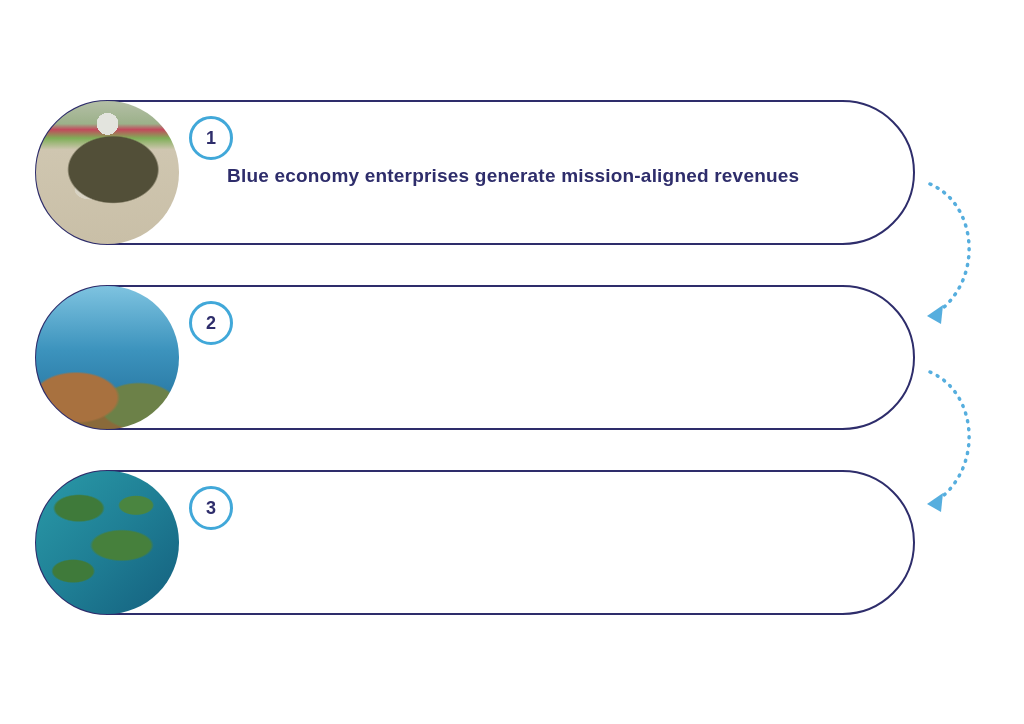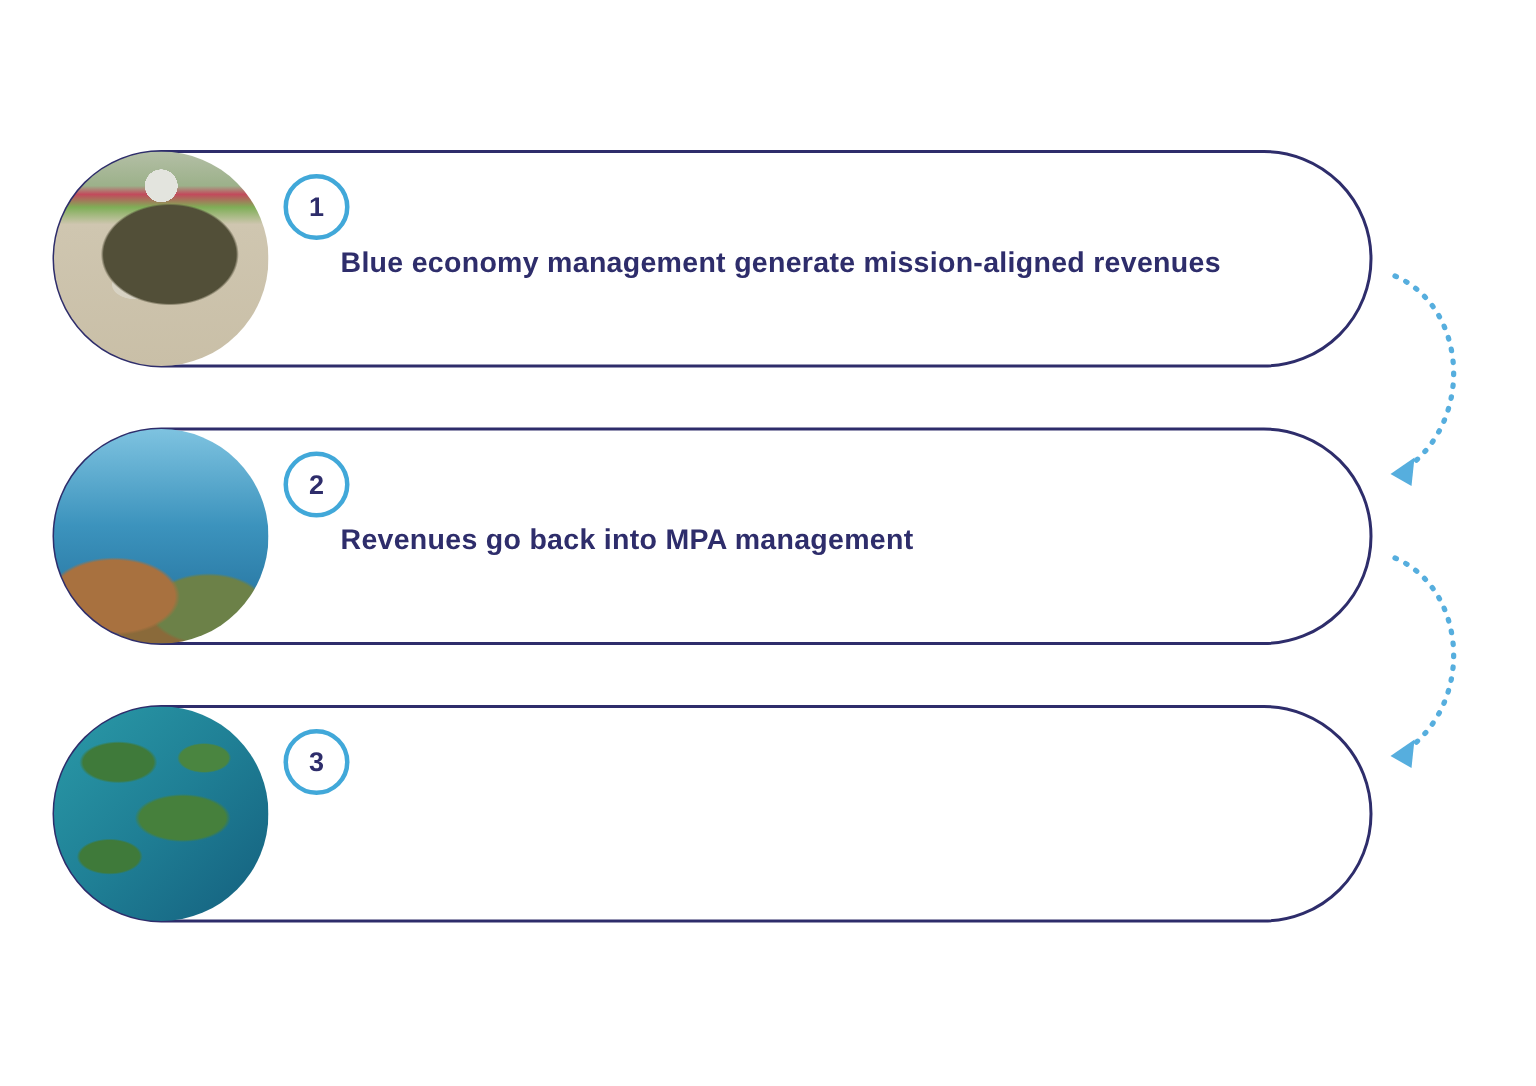--- a/index.html
+++ b/index.html
@@ -99,36 +99,35 @@
 </head>
 <body>
 
 <div class="canvas">
 
   <div class="step-card c1">
     <div class="photo fisherman"></div>
     <div class="num-badge">
       <span>1</span>
     </div>
-    <div class="step-label">Blue economy management generate mission-aligned revenues</div>
+    <div class="step-label">Blue economy enterprises generate mission-aligned revenues</div>
   </div>
 
   <div class="arrow-wrap a1">
     <svg width="70" height="150" viewBox="0 0 70 150">
       <path d="M 8 6 C 55 26, 62 100, 16 134" fill="none" stroke="#56aede" stroke-width="3.5" stroke-dasharray="1 7" stroke-linecap="round"></path>
       <polygon points="5,138 21,127 19,146" fill="#56aede"></polygon>
     </svg>
   </div>
 
   <div class="step-card c2">
     <div class="photo reef"></div>
     <div class="num-badge">
       <span>2</span>
     </div>
-    <div class="step-label">Revenues go back into MPA management</div>
   </div>
 
   <div class="arrow-wrap a2">
     <svg width="70" height="150" viewBox="0 0 70 150">
       <path d="M 8 6 C 55 26, 62 100, 16 134" fill="none" stroke="#56aede" stroke-width="3.5" stroke-dasharray="1 7" stroke-linecap="round"></path>
       <polygon points="5,138 21,127 19,146" fill="#56aede"></polygon>
     </svg>
   </div>
 
   <div class="step-card c3">

